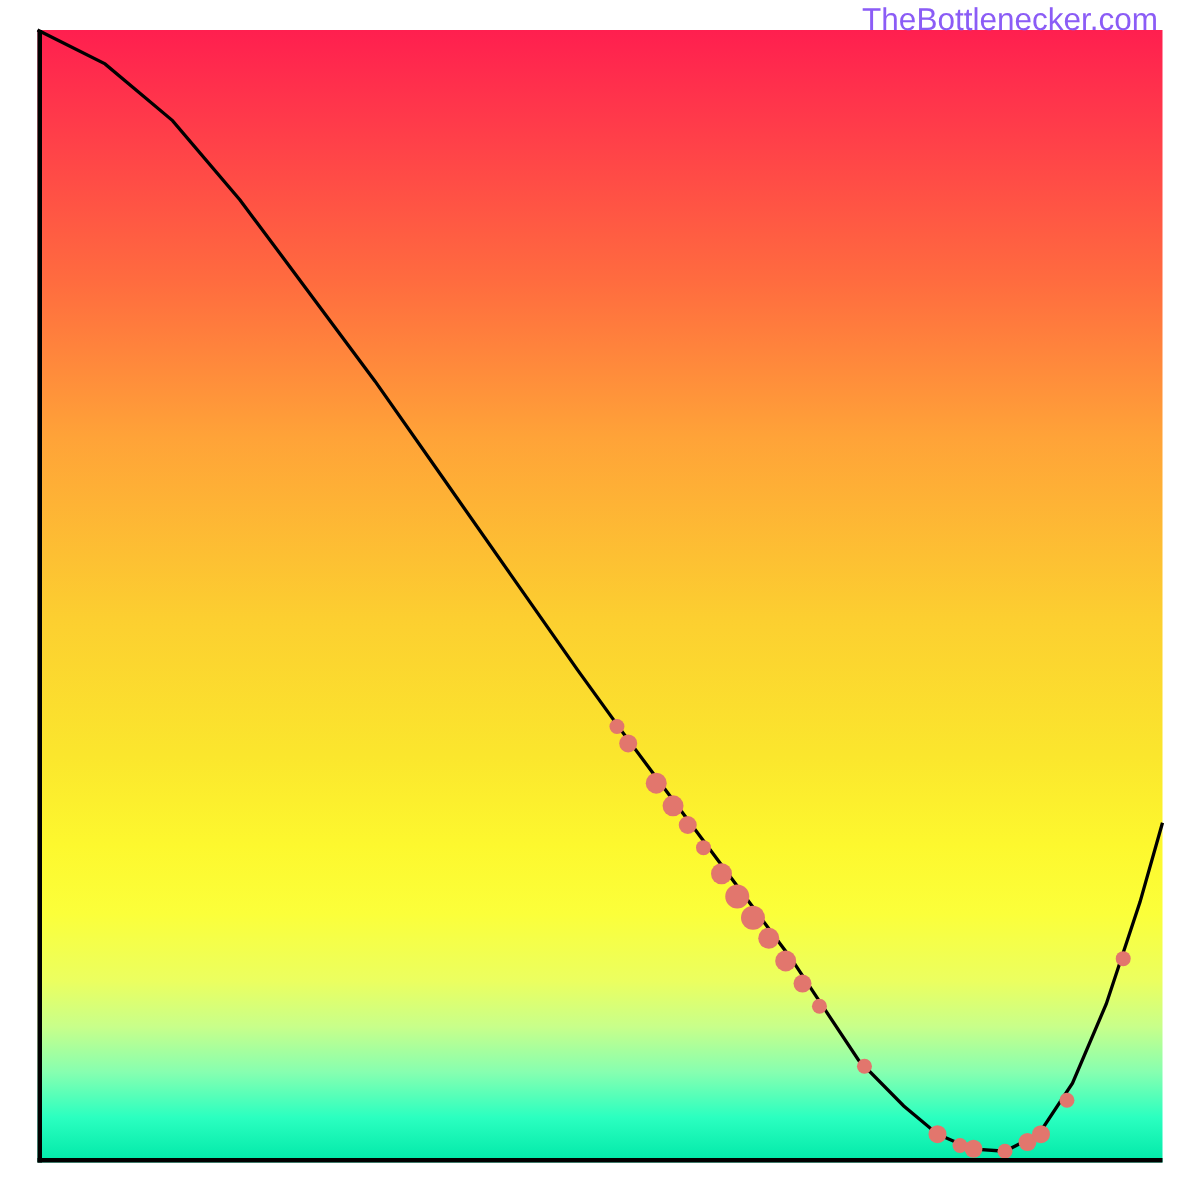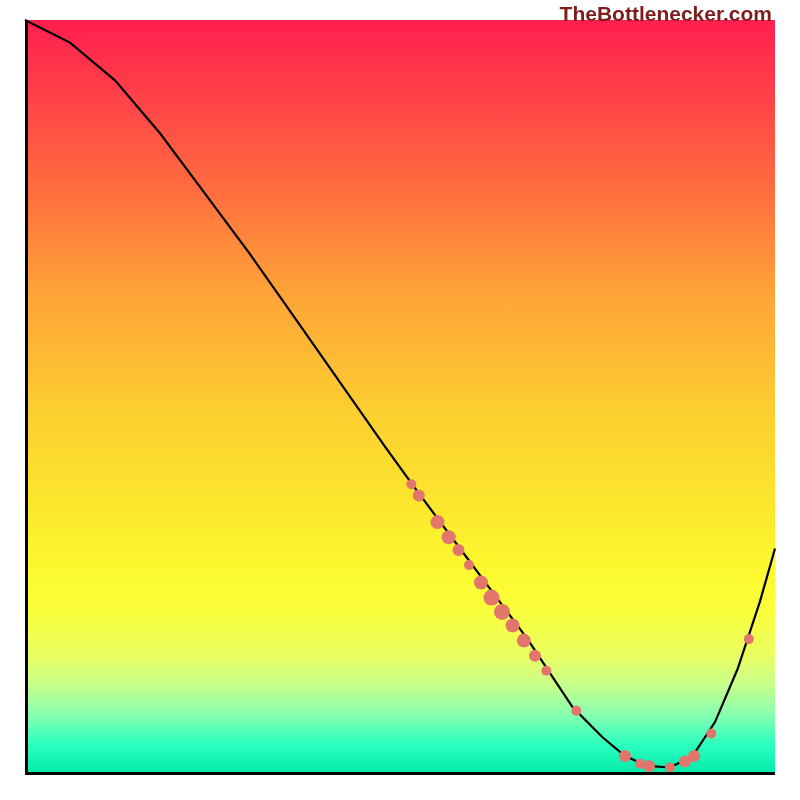--- a/index.html
+++ b/index.html
@@ -62,22 +62,22 @@
     left: 0;
     bottom: 0;
     width: 750px;
     height: 3px;
   }
   .watermark {
     position: absolute;
     top: 2px;
     right: 28px;
     font-size: 21px;
-    font-weight: 700;
-    color: #7f1d1d;
+    font-weight: 400;
+    color: #8b5cf6;
   }
   svg.curve {
     position: absolute;
     left: 25px;
     top: 20px;
     width: 750px;
     height: 755px;
     overflow: visible;
   }
   .curve-path {

